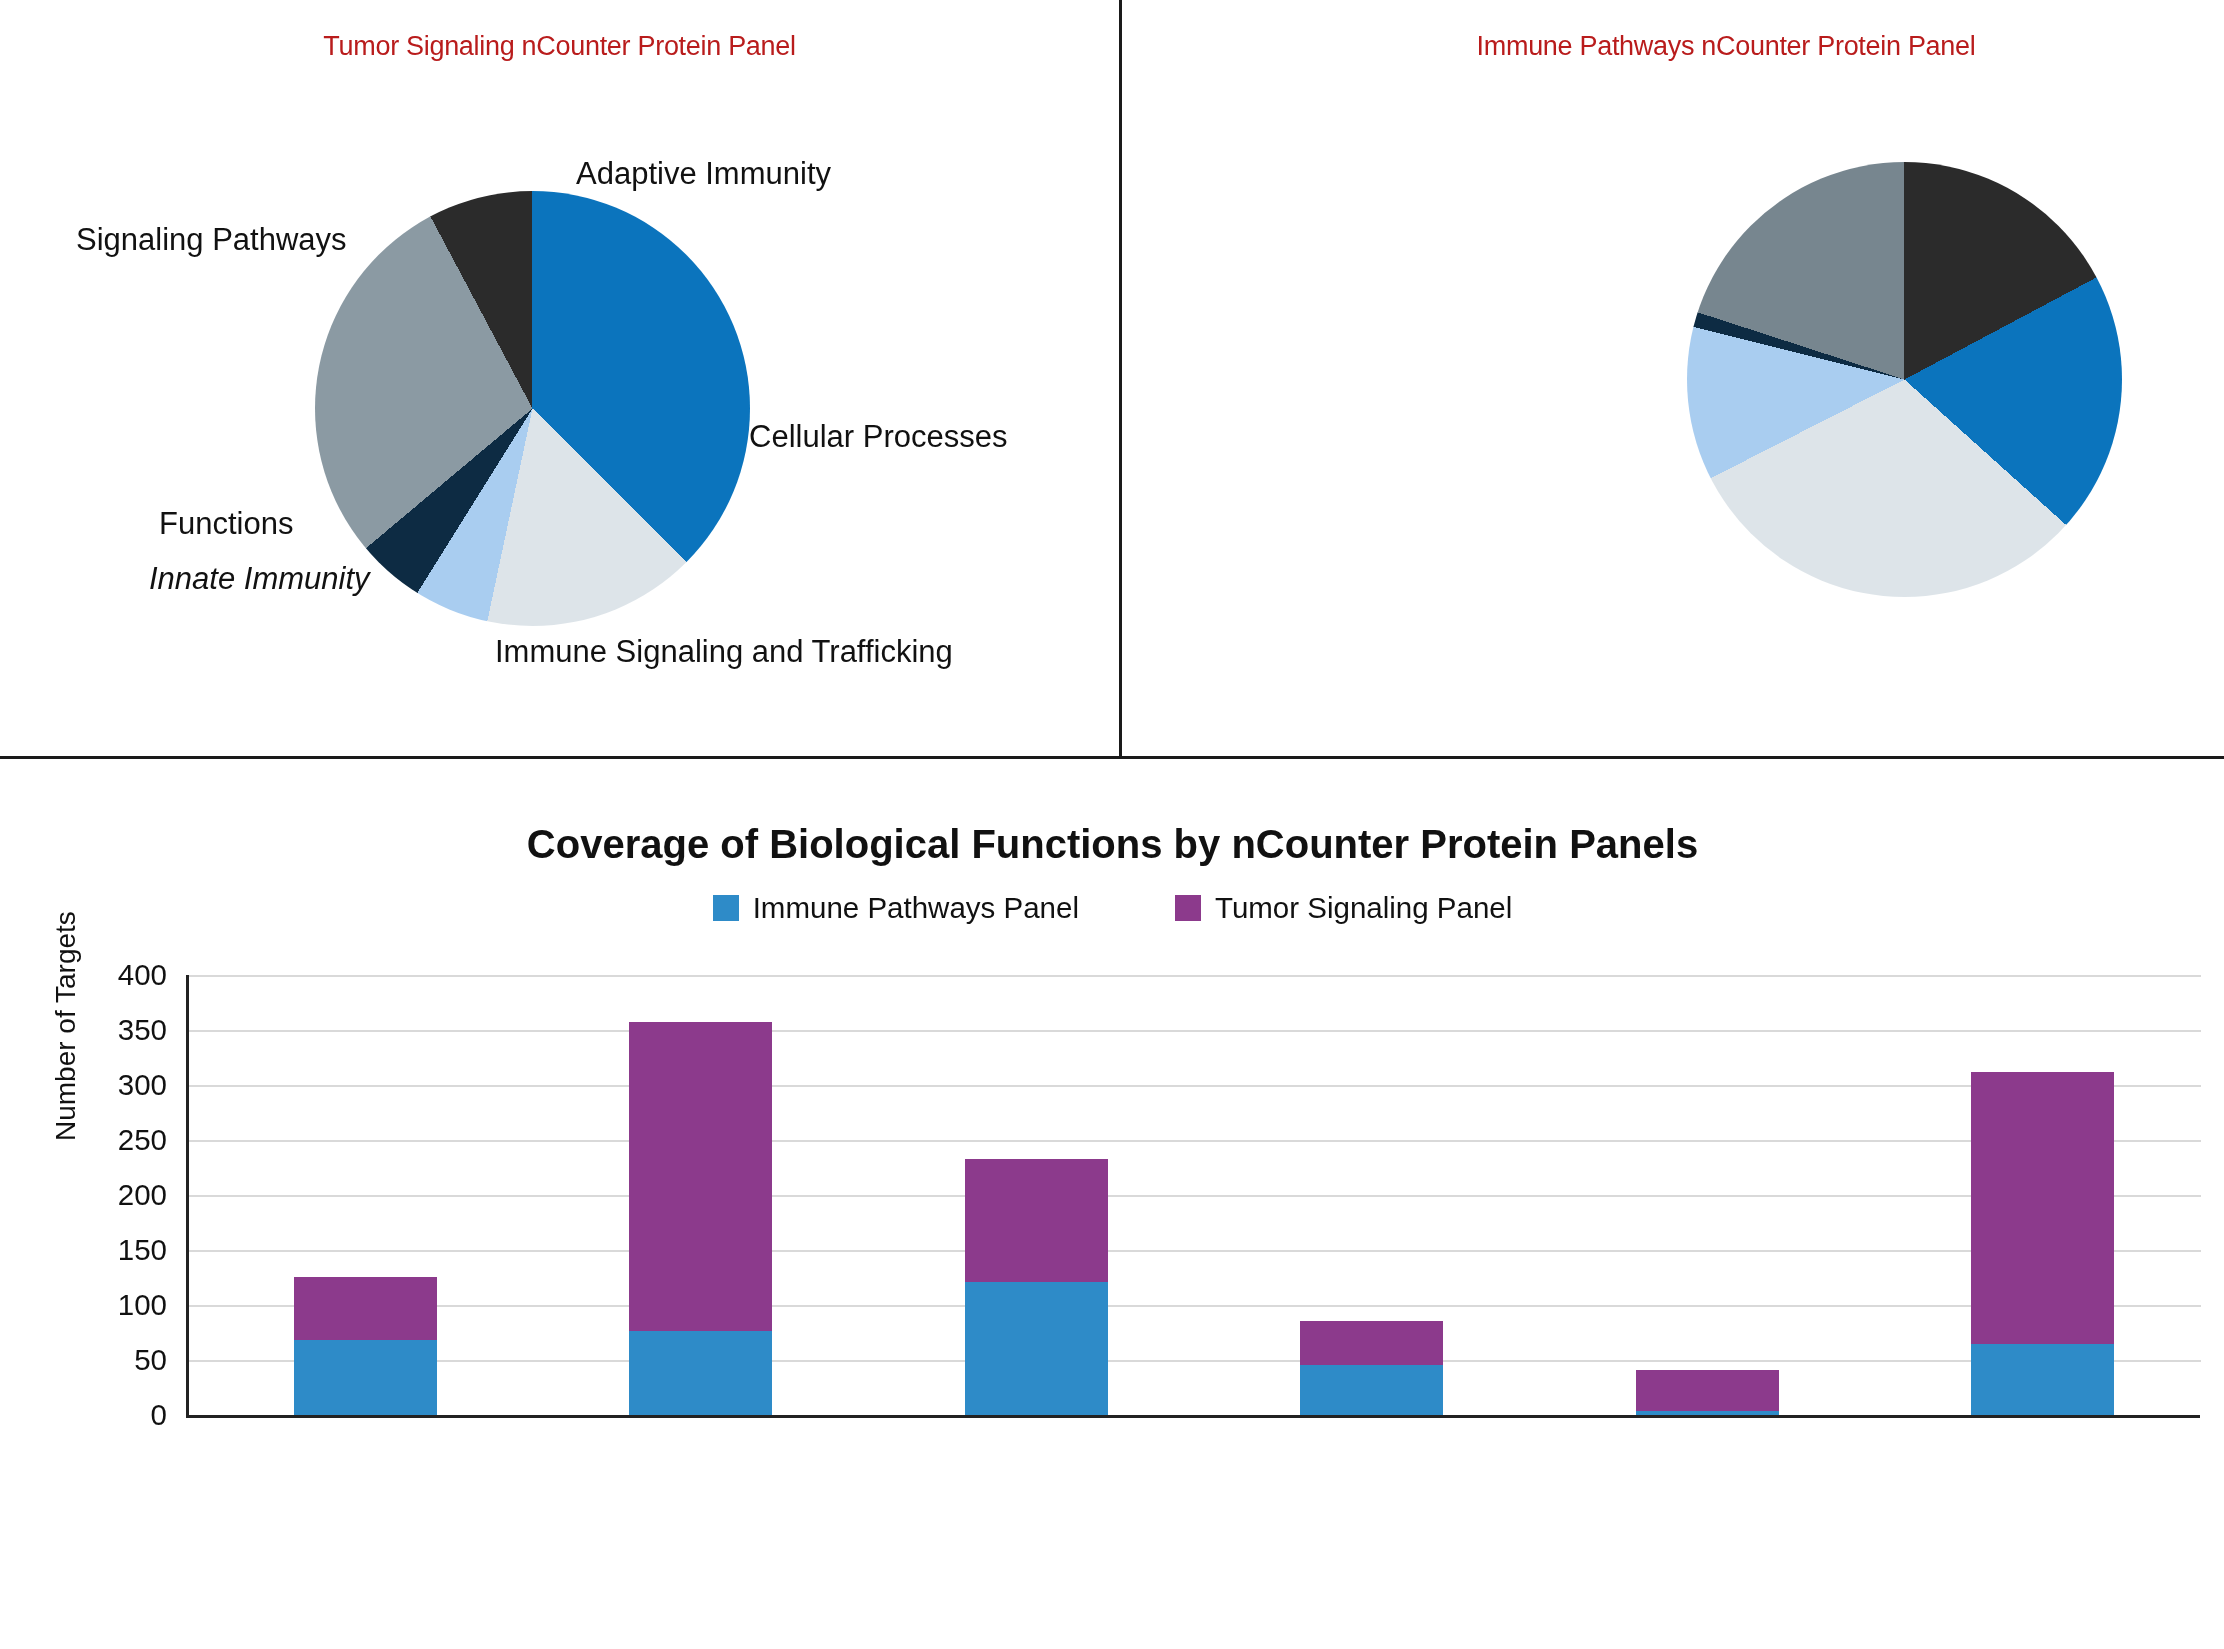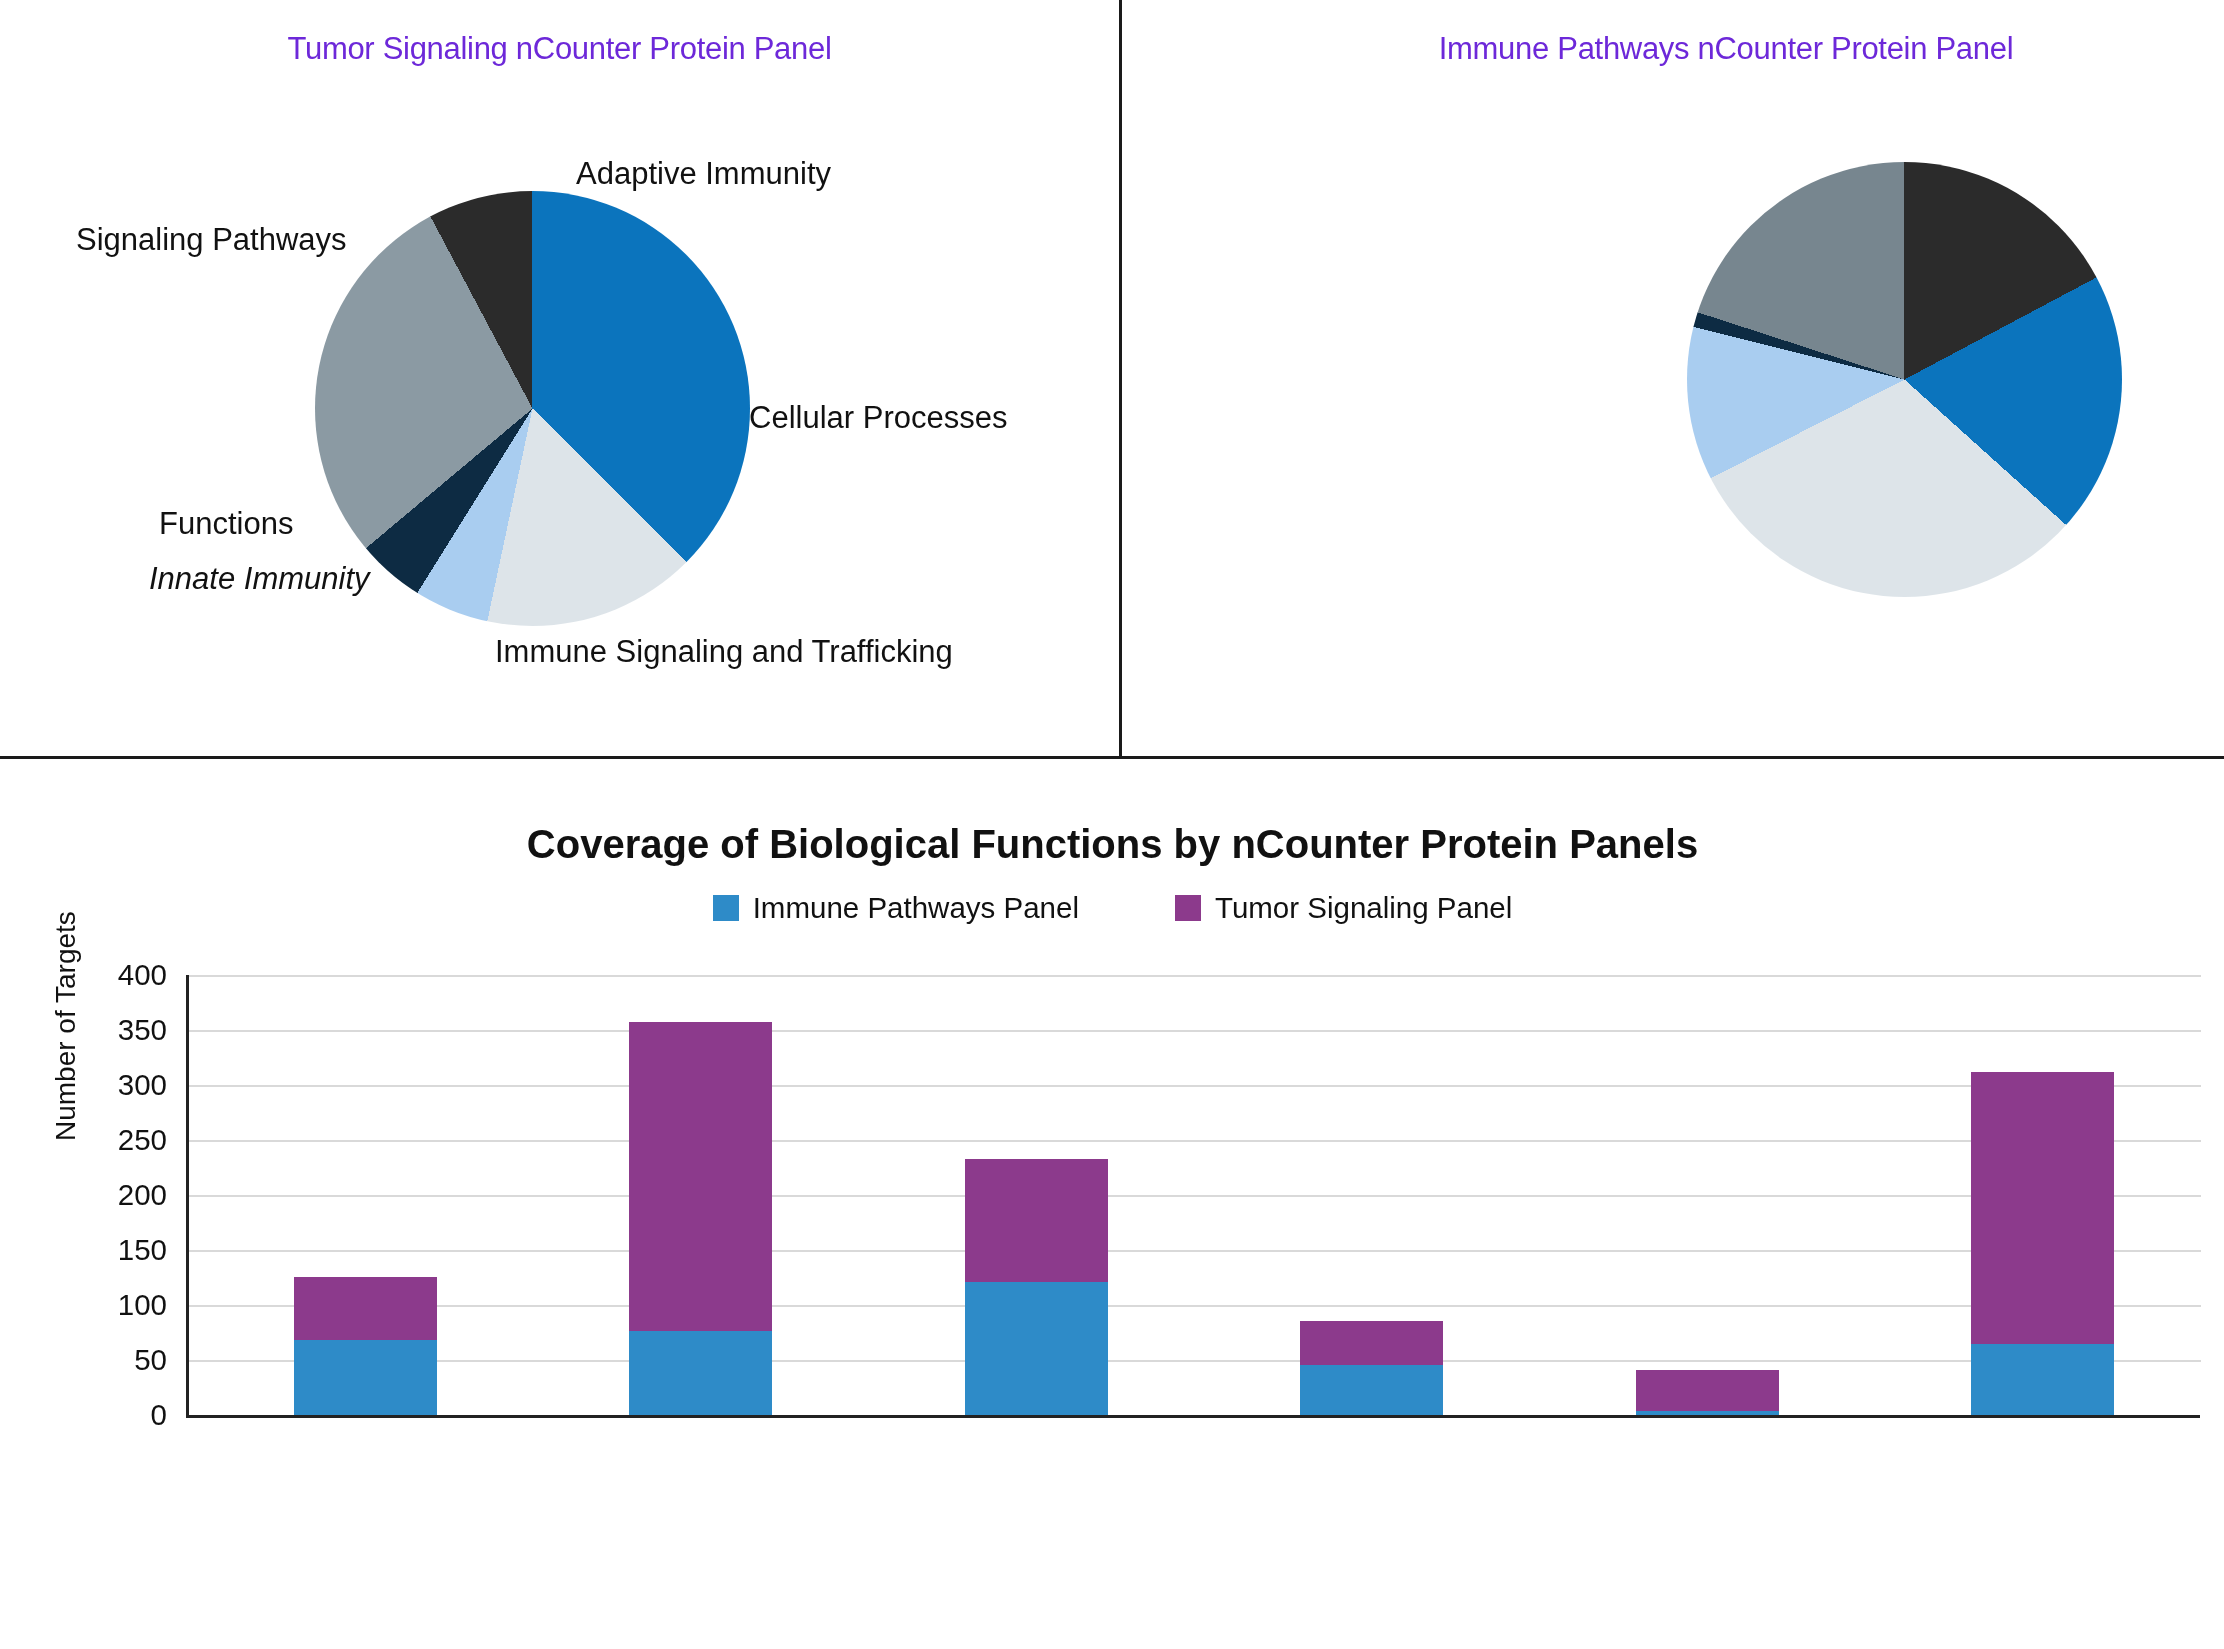--- a/index.html
+++ b/index.html
@@ -46,23 +46,23 @@
     height: 756px;
   }
   .panel.left  { left: 0;    width: 1119px; }
   .panel.right { left: 1122px; width: 1103px; padding-left: 35px; }
 
   .panel-title {
     position: absolute;
     top: 31px;
     width: 100%;
     text-align: center;
-    font-size: 31px;
+    font-size: 27px;
     letter-spacing: -0.3px;
-    color: #6d28d9;
+    color: #b91c1c;
   }
   .panel.left .panel-title { text-align: center; padding-left: 0; }
 
   .pie-wrap {
     position: absolute;
   }
   .pie {
     position: absolute;
     border-radius: 50%;
   }
@@ -165,21 +165,21 @@
                #0b74bd 0deg 135deg,
                #dde4e9 135deg 192deg,
                #a9cdf0 192deg 212deg,
                #0d2b43 212deg 230deg,
                #8b9aa3 230deg 332deg,
                #2b2b2b 332deg 360deg);"></div>
       </div>
 
       <div class="lbl" style="left:576px; top:156px;">Adaptive Immunity</div>
       <div class="lbl" style="left:76px; top:222px;">Signaling Pathways</div>
-      <div class="lbl" style="left:749px; top:400px;">Cellular Processes</div>
+      <div class="lbl" style="left:749px; top:419px;">Cellular Processes</div>
       <div class="lbl" style="left:159px; top:506px;">Functions</div>
       <div class="lbl" style="left:149px; top:561px;font-style:italic;">Innate Immunity</div>
       <div class="lbl" style="left:495px; top:634px;">Immune Signaling and Trafficking</div>
     </div>
 
     <div class="panel right">
       <div class="panel-title">Immune Pathways nCounter Protein Panel</div>
 
       <div class="pie-wrap" style="left:565px; top:162px; width:435px; height:435px;">
         <div class="pie" style="left:0; top:0; width:435px; height:435px;

